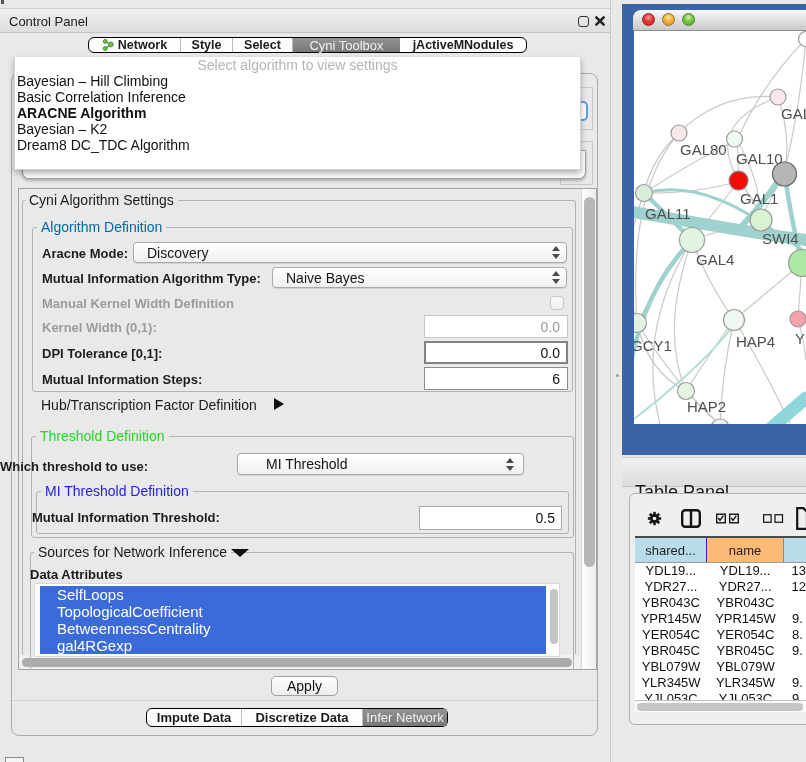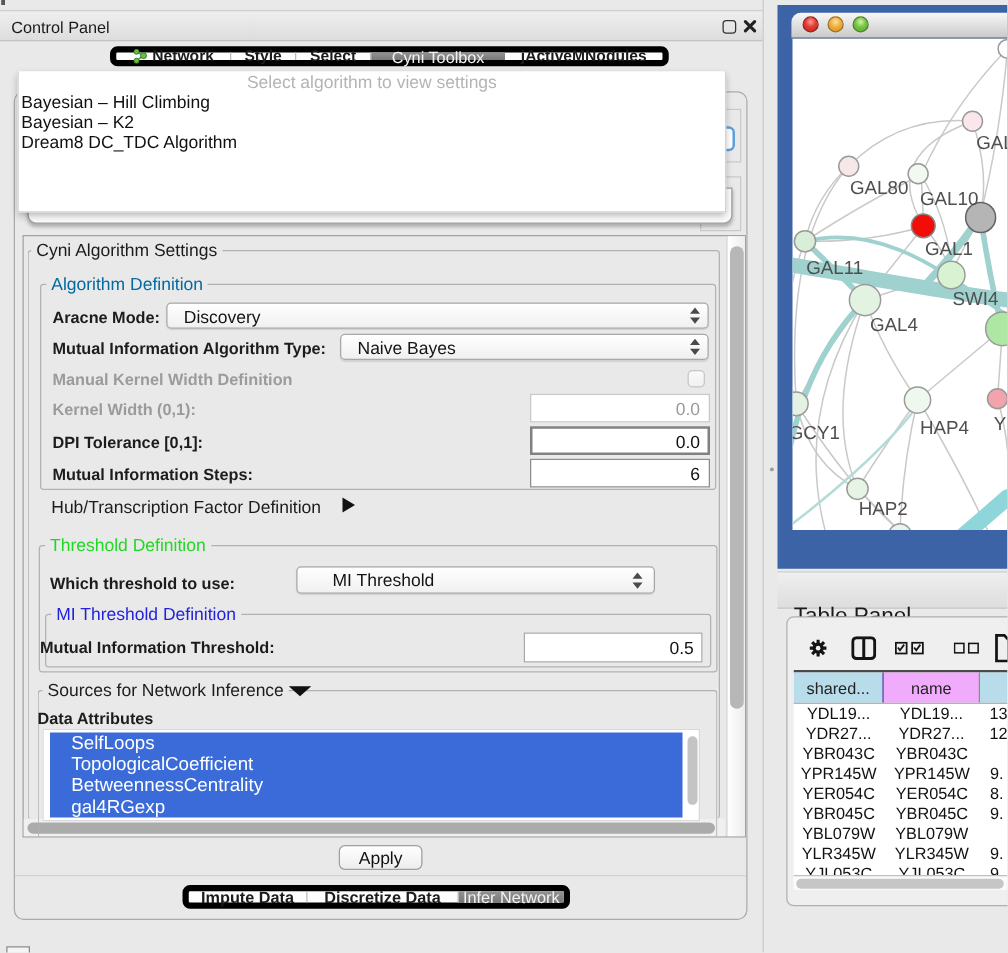--- a/index.html
+++ b/index.html
@@ -8,21 +8,21 @@
 .abs{position:absolute}
 .b{font-weight:bold;font-size:13px;color:#1c1c1c}
 .gray{color:#9b9b9b}
 .grouplab{position:absolute;background:#e9e9e9;padding:0 4px;font-size:14px;line-height:15px;color:#1c1c1c}
 .combo{position:absolute;background:linear-gradient(#ffffff,#f0f0f0);border:1px solid #a9a9a9;border-radius:4px;box-shadow:0 1px 1px rgba(0,0,0,.1)}
 .combo .txt{position:absolute;left:13px;top:2px;font-size:14px;color:#141414}
 .stepper{position:absolute;right:6px;top:50%;width:8px;height:13px;margin-top:-6.5px}
 .stepper:before{content:"";position:absolute;left:0;top:0;border-left:4px solid transparent;border-right:4px solid transparent;border-bottom:5px solid #4a4a4a}
 .stepper:after{content:"";position:absolute;left:0;bottom:0;border-left:4px solid transparent;border-right:4px solid transparent;border-top:5px solid #4a4a4a}
 .field{position:absolute;background:#fff;text-align:right;font-size:14px}
-.seg{position:absolute;display:flex;border:5px solid #000000;border-radius:6px;background:#fdfdfd}
+.seg{position:absolute;display:flex;border:1px solid #000000;border-radius:6px;background:#fdfdfd}
 .seg>div{display:flex;align-items:center;justify-content:center;color:#1c1c1c;border-right:1px solid #bcbcbc}
 .seg>div:last-child{border-right:none}
 .seg>div.sel{background:linear-gradient(#939393,#787878);color:#f2f2f2;border-right:none}
 .pit{height:16px;line-height:16px;padding-left:2px;font-size:14px}
 </style>
 </head>
 <body>
 
 <div class="abs" style="left:1px;top:0;width:3px;height:4px;background:#555"></div>
 
@@ -93,21 +93,21 @@
 
 <div class="abs b" style="left:42px;top:372px">Mutual Information Steps:</div>
 <div class="field" style="left:424px;top:367px;width:144px;height:23px;border:1px solid #8d8d8d;padding:3px 7px 0 0">6</div>
 
 <div class="abs" style="left:41px;top:397px;font-size:14px;color:#1c1c1c">Hub/Transcription Factor Definition</div>
 <div class="abs" style="left:274px;top:398px;width:0;height:0;border-top:6.5px solid transparent;border-bottom:6.5px solid transparent;border-left:10px solid #111"></div>
 
 <div class="abs" style="left:31px;top:436px;width:543px;height:102px;border:1px solid #b2b2b2;border-radius:3px"></div>
 <div class="grouplab" style="left:36px;top:429px;color:#21d821">Threshold Definition</div>
 
-<div class="abs b" style="left:0;top:459px;width:228px;text-align:center;white-space:nowrap">Which threshold to use:</div>
+<div class="abs b" style="left:0;top:459px;width:228px;text-align:left;white-space:nowrap">Which threshold to use:</div>
 <div class="combo" style="left:237px;top:453px;width:287px;height:22px">
     <span class="txt" style="left:28px">MI Threshold</span>
     <span class="stepper" style="right:9px"></span>
   </div>
 
 <div class="abs" style="left:36px;top:491px;width:533px;height:43px;border:1px solid #b2b2b2;border-radius:3px"></div>
 <div class="grouplab" style="left:41px;top:484px;color:#2222dd">MI Threshold Definition</div>
 
 <div class="abs b" style="left:32px;top:510px">Mutual Information Threshold:</div>
 <div class="field" style="left:419px;top:506px;width:143px;height:24px;border:1px solid #a8a8a8;padding:3px 6px 0 0">0.5</div>
@@ -130,20 +130,22 @@
 
 <div class="seg" style="left:146px;top:708px;height:19px;font-size:13px;font-weight:bold;border-radius:6px">
   <div style="width:95px">Impute Data</div>
   <div style="width:121px">Discretize Data</div>
   <div class="sel" style="width:84px;font-weight:normal">Infer Network</div>
 </div>
 
 <div class="abs" style="left:14px;top:57px;width:567px;height:113px;background:#fff;border:1px solid #d2d2d2;border-top:none;box-shadow:0 3px 6px rgba(0,0,0,.3)">
   <div style="height:16px;line-height:17px;text-align:center;color:#b4b4b4;font-size:14px">Select algorithm to view settings</div>
   <div class="pit">Bayesian – Hill Climbing</div>
+  <div class="pit">Basic Correlation Inference</div>
+  <div class="pit" style="font-weight:bold">ARACNE Algorithm</div>
   <div class="pit">Bayesian – K2</div>
   <div class="pit">Dream8 DC_TDC Algorithm</div>
 </div>
 
 <div class="abs" style="left:610px;top:0;width:1px;height:762px;background:#c9c9c9"></div>
 <div class="abs" style="left:616px;top:374px;width:3px;height:3px;background:#9a9a9a;border-radius:50%"></div>
 
 <div class="abs" style="left:5px;top:757px;width:19px;height:10px;border:1.5px solid #8a8a8a;background:#f4f4f4"></div>
 
 <div class="abs" style="left:622px;top:4px;width:184px;height:451px;background:#3b63a5"></div>
@@ -267,21 +269,21 @@
   <rect x="0.7" y="0.7" width="8.6" height="8.6" fill="none" stroke="#141414" stroke-width="1.4"></rect>
   <rect x="13.7" y="0.7" width="8.6" height="8.6" fill="none" stroke="#141414" stroke-width="1.4"></rect>
 </svg>
 <svg class="abs" style="left:796px;top:507px" width="12" height="23" viewBox="0 0 12 23">
   <path d="M1.2 1.2 H7.5 L11 5 V21.8 H1.2 Z" fill="none" stroke="#141414" stroke-width="2.2"></path>
 </svg>
 
 <div class="abs" style="left:635px;top:536px;width:171px;height:176px;background:#fff;border-top:2px solid #4a4a4a;font-size:13px">
   <div style="display:flex;height:25px;border-bottom:1px solid #9a9a9a;color:#222">
     <div style="width:72px;background:#b8dcea;border-right:1px solid #4c1d95;text-align:center;line-height:25px">shared...</div>
-    <div style="width:77px;background:#f0abfc;border-right:1px solid #8c8c8c;text-align:center;line-height:25px">name</div>
+    <div style="width:77px;background:#fdba74;border-right:1px solid #8c8c8c;text-align:center;line-height:25px">name</div>
     <div style="flex:1;background:#b8dcea"></div>
   </div>
   <div>
     <div style="display:flex;height:16px;line-height:16px">
         <div style="width:72px;text-align:center">YDL19...</div>
         <div style="width:77px;text-align:center">YDL19...</div>
         <div style="padding-left:8px">13</div>
       </div>
     <div style="display:flex;height:16px;line-height:16px">
         <div style="width:72px;text-align:center">YDR27...</div>

